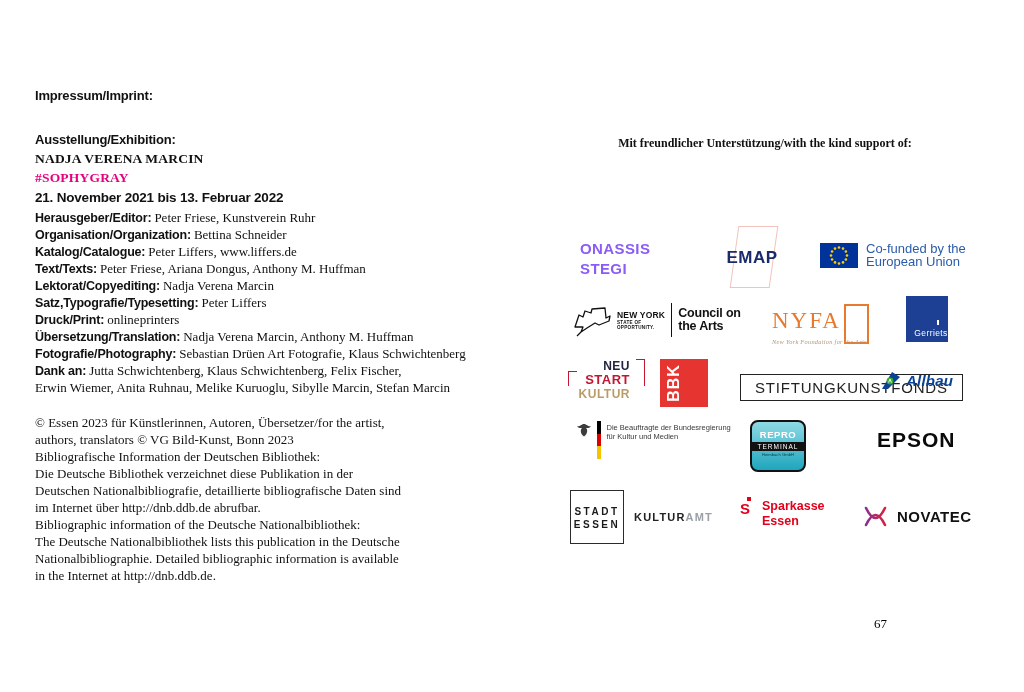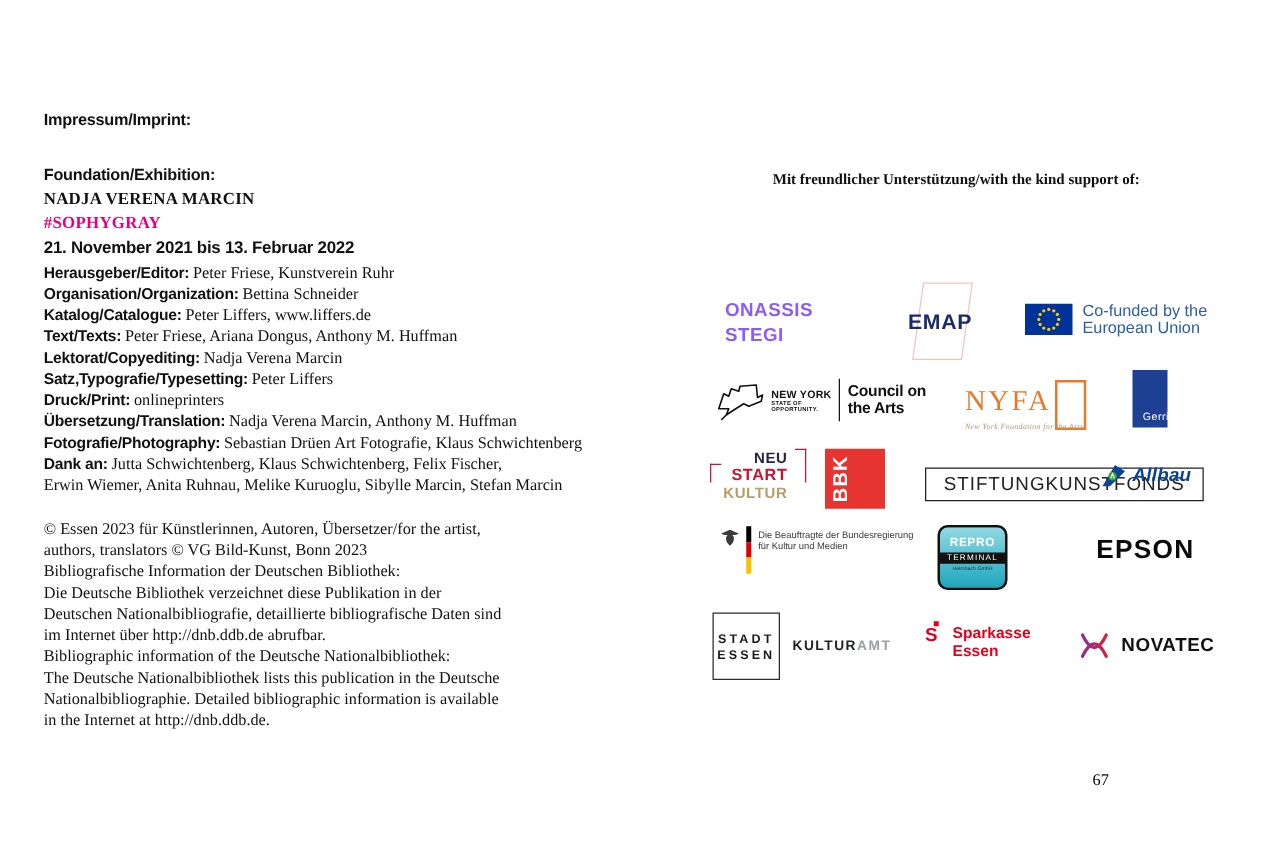--- a/index.html
+++ b/index.html
@@ -32,21 +32,21 @@
   
   #nysca-text1{font-size:8.5px;font-weight:900;letter-spacing:0.2px;}
   #nysca-text2{font-size:4.6px;font-weight:700;letter-spacing:0.3px;line-height:5.5px;}
   #nysca-divider{width:0;height:34px;border-left:1.5px solid #111;}
   #nysca-council{font-size:12.5px;font-weight:800;line-height:13.5px;letter-spacing:-0.2px;}
   
   #nyfa-word{font-family:"Liberation Serif",serif;font-size:23px;letter-spacing:2px;color:#e87a2e;}
   #nyfa-rect{position:absolute;left:72px;top:-4px;width:21px;height:36px;border:2.5px solid #e87a2e;}
   #nyfa-sub{position:absolute;left:0;top:30px;width:120px;font-family:"Liberation Serif",serif;font-style:italic;font-size:6.3px;color:#b3987a;letter-spacing:0.3px;}
   
-  #logo-gerriets{width:28px;height:46px;background:#1d3f94;}
+  #logo-gerriets{width:42px;height:46px;background:#1d3f94;}
   #gerriets-text{position:absolute;left:0;bottom:4px;width:50px;text-align:center;color:#fff;font-size:8.5px;letter-spacing:0.4px;font-weight:400;}
   #gerriets-tick{position:absolute;left:31px;top:24px;width:1.5px;height:5px;background:#fff;}
   
   #logo-neustart{width:78px;height:54px;}
   .ns-line{text-align:right;width:62px;line-height:14px;letter-spacing:0.5px;font-weight:800;}
   #ns-bracket-l{position:absolute;left:0;top:12px;width:8px;height:14px;border-left:1.5px solid #c31632;border-top:1.5px solid #c31632;}
   #ns-bracket-r{position:absolute;left:68px;top:0;width:8px;height:26px;border-right:1.5px solid #c31632;border-top:1.5px solid #c31632;}
   
   #logo-bbk{width:48px;height:48px;background:#e63530;display:flex;align-items:center;justify-content:center;}
   #bbk-text{color:#fff;font-weight:800;font-size:16px;letter-spacing:1px;transform:rotate(-90deg) translateY(-10px);}
@@ -84,21 +84,21 @@
   #page-number{font-family:"Liberation Serif",serif;font-size:13px;color:#000000;}
   .row{display:flex;align-items:center;}
 </style>
 </head>
 <body>
 
 <div id="canvas">
 
   <div class="abs" style="left:35px;top:88px;">
     <div class="h-bold nowrap">Impressum/Imprint:</div>
-    <div class="h-bold nowrap" style="margin-top:29px;">Foundation/Exhibition:</div>
+    <div class="h-bold nowrap" style="margin-top:29px;">Ausstellung/Exhibition:</div>
     <div id="artist-name" class="nowrap" style="margin-top:4px;">NADJA VERENA MARCIN</div>
     <div id="hashtag" class="nowrap" style="margin-top:3px;">#SOPHYGRAY</div>
     <div class="h-bold nowrap" style="margin-top:4px;font-size:13.5px;">21. November 2021 bis 13. Februar 2022</div>
   </div>
 
   <div class="abs" style="left:35px;top:209px;">
     <div class="credit-line"><span class="lbl">Herausgeber/Editor:</span><span class="val">Peter Friese, Kunstverein Ruhr</span></div>
     <div class="credit-line"><span class="lbl">Organisation/Organization:</span><span class="val">Bettina Schneider</span></div>
     <div class="credit-line"><span class="lbl">Katalog/Catalogue:</span><span class="val">Peter Liffers, www.liffers.de</span></div>
     <div class="credit-line"><span class="lbl">Text/Texts:</span><span class="val">Peter Friese, Ariana Dongus, Anthony M. Huffman</span></div>

